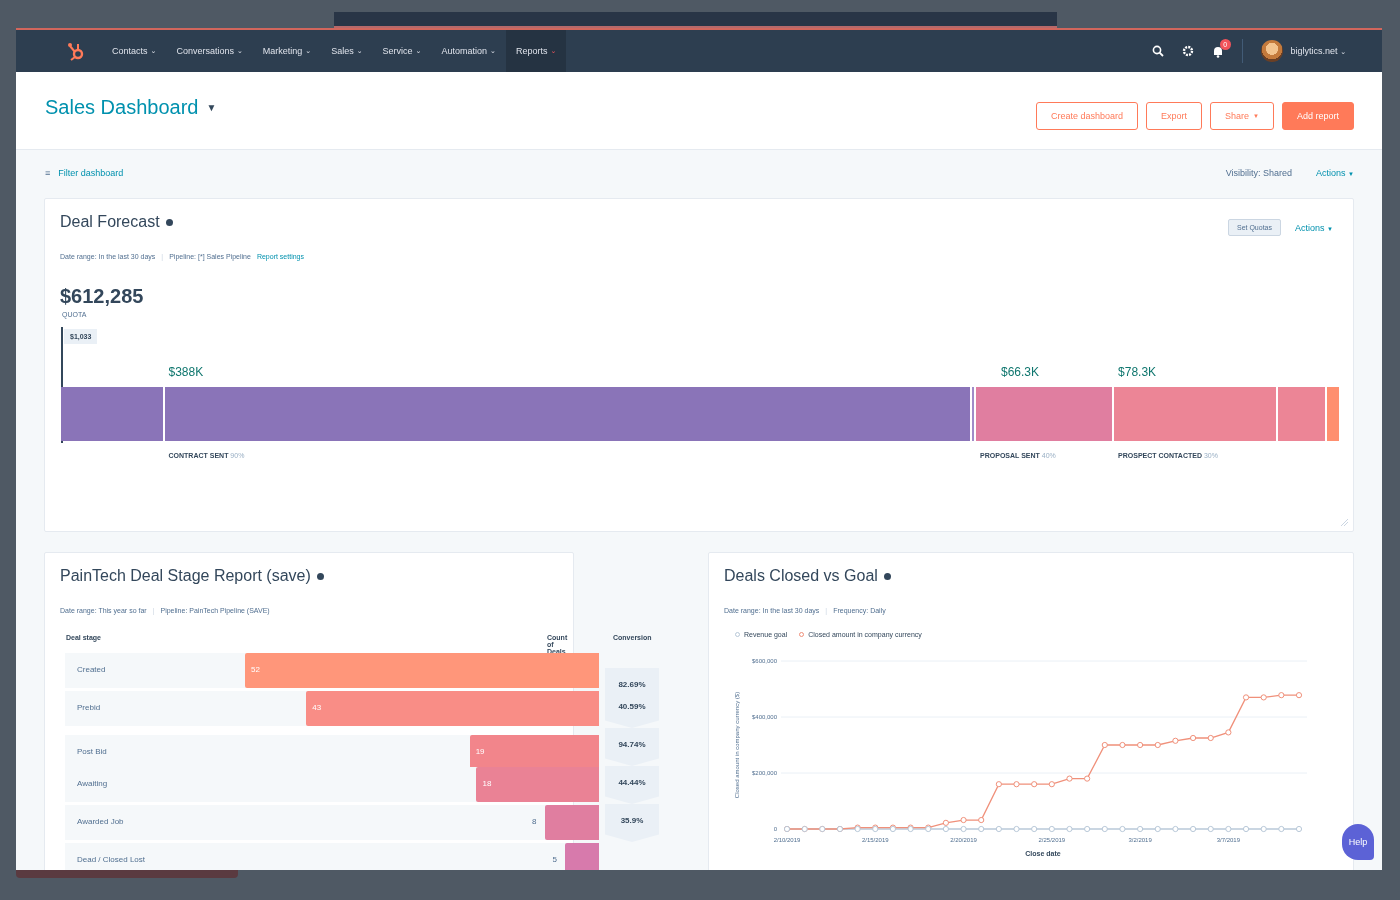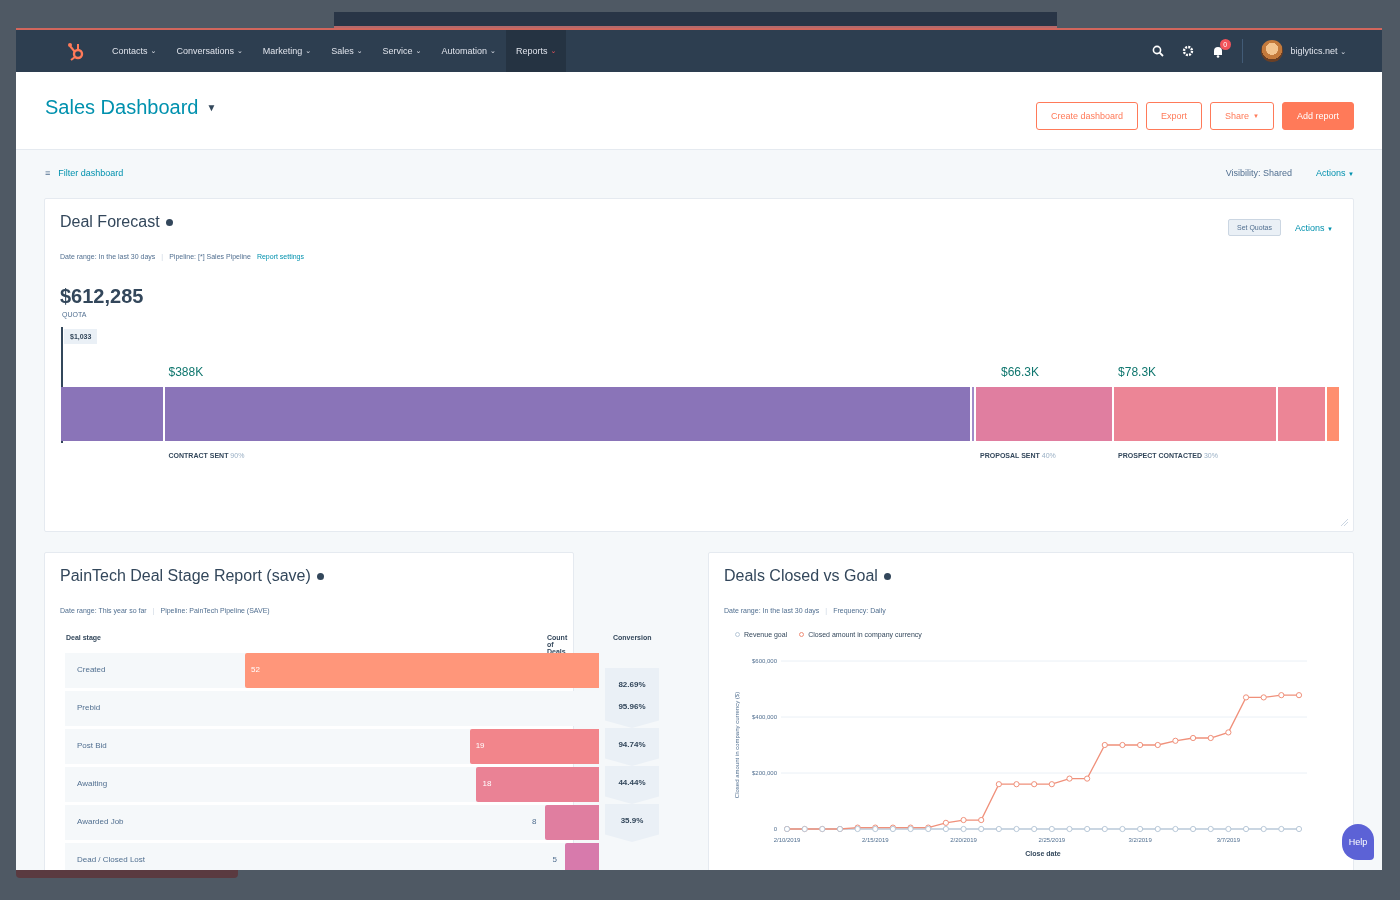--- a/index.html
+++ b/index.html
@@ -216,23 +216,26 @@
     <div id="funnel">
         <div class="f-row" style="top: 100px;">
           <span class="lbl">Created</span>
           <div class="f-bar" style="width:354px;background:#ff967a">
             <span class="f-val-in">52</span>
           </div>
         </div>
         <div class="conv" style="top: 99px; margin-top: 16px;">82.69%</div>
         <div class="f-row" style="top: 138px;">
           <span class="lbl">Prebid</span>
-        </div>
-        <div class="conv" style="top: 137px;">95.96%</div>
-        <div class="f-row" style="top: 176px;">
+          <div class="f-bar" style="width:292.7307692307692px;background:#f98d86">
+            <span class="f-val-in">43</span>
+          </div>
+        </div>
+        <div class="conv" style="top: 137px;">40.59%</div>
+        <div class="f-row" style="top: 182px;">
           <span class="lbl">Post Bid</span>
           <div class="f-bar" style="width:129.34615384615384px;background:#f2858b">
             <span class="f-val-in">19</span>
           </div>
         </div>
         <div class="conv" style="top: 175px;">94.74%</div>
         <div class="f-row" style="top: 214px;">
           <span class="lbl">Awaiting</span>
           <div class="f-bar" style="width:122.53846153846153px;background:#ea8295">
             <span class="f-val-in">18</span>

